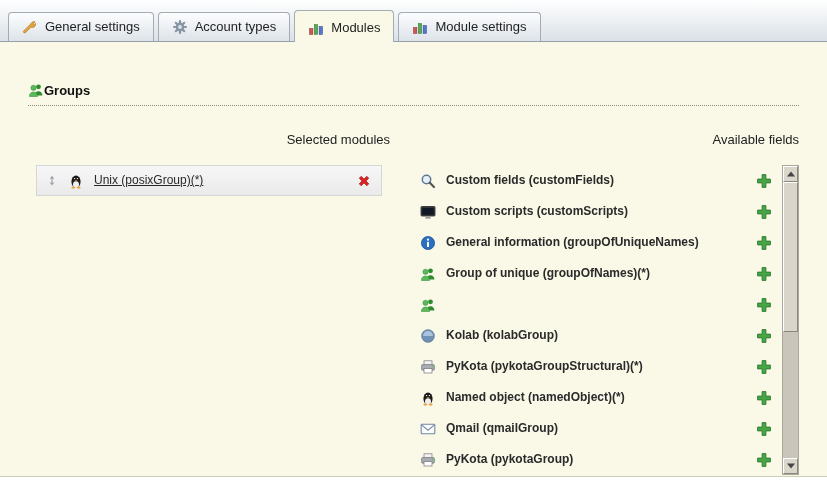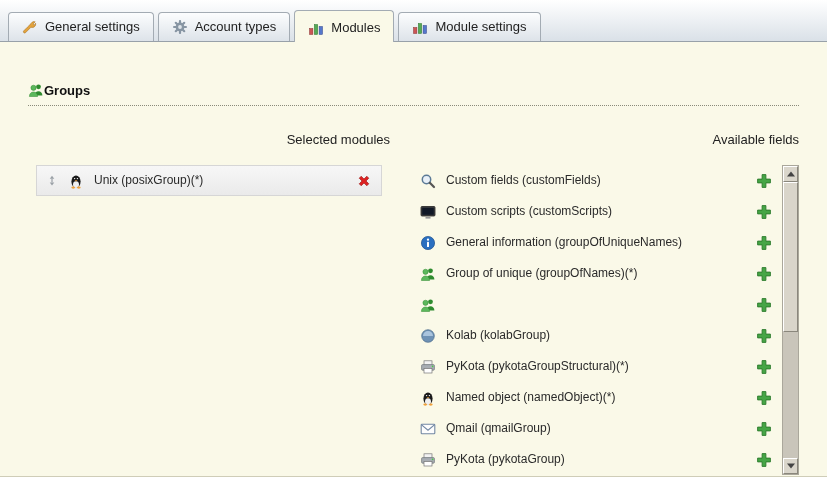--- a/index.html
+++ b/index.html
@@ -77,31 +77,32 @@
     align-items: center;
     gap: 10px;
     width: 346px;
     height: 31px;
     margin-left: 8px;
     padding: 0 9px;
     background: linear-gradient(#f7f7f7, #eaeaea);
     border: 1px solid #d6d6d6;
   }
   .mod-label { font-size: 12px; color: #2a2a2a; line-height: 1.25; }
-  .sel-row .mod-label { flex: 1; }
+  .sel-row .mod-label { flex: 1; text-decoration: underline; }
 
   
   .avail-wrap { display: flex; align-items: stretch; }
   .avail-list { flex: 1; }
   .avail-row {
     display: flex;
     align-items: center;
     gap: 10px;
     min-height: 31px;
     padding-left: 14px;
+    font-weight: bold;
   }
   .avail-row .mod-label { max-width: 268px; }
   .avail-row .icon-btn { margin-left: auto; margin-right: 10px; }
 
   
   .icon { width: 16px; height: 16px; display: inline-flex; flex: none; }
   .icon svg { width: 100%; height: 100%; display: block; }
   .icon-btn {
     background: none; border: none; padding: 0;
     width: 16px; height: 16px;

